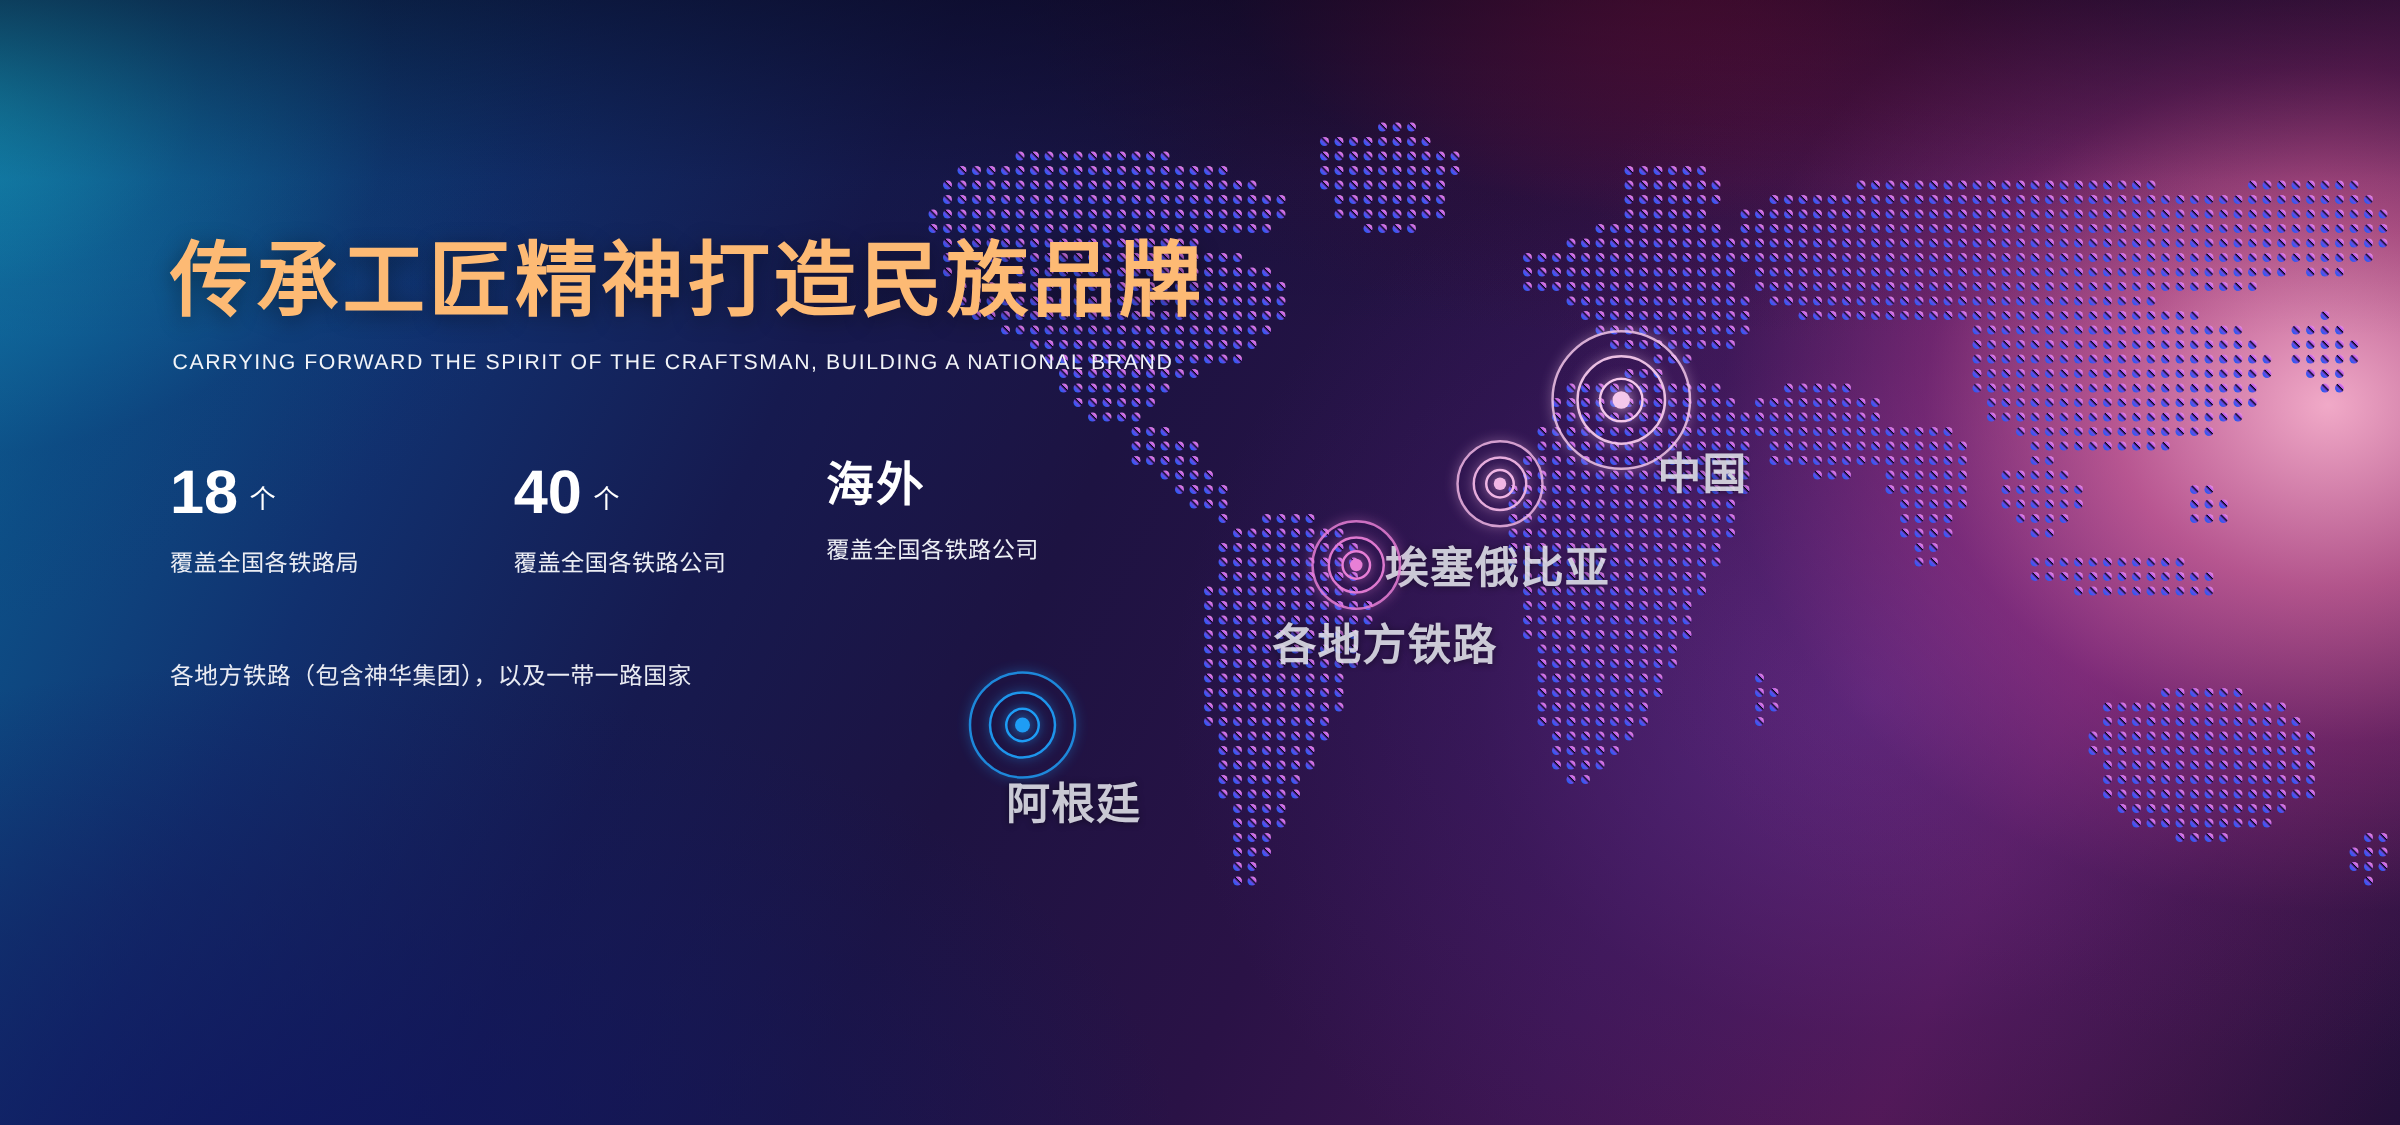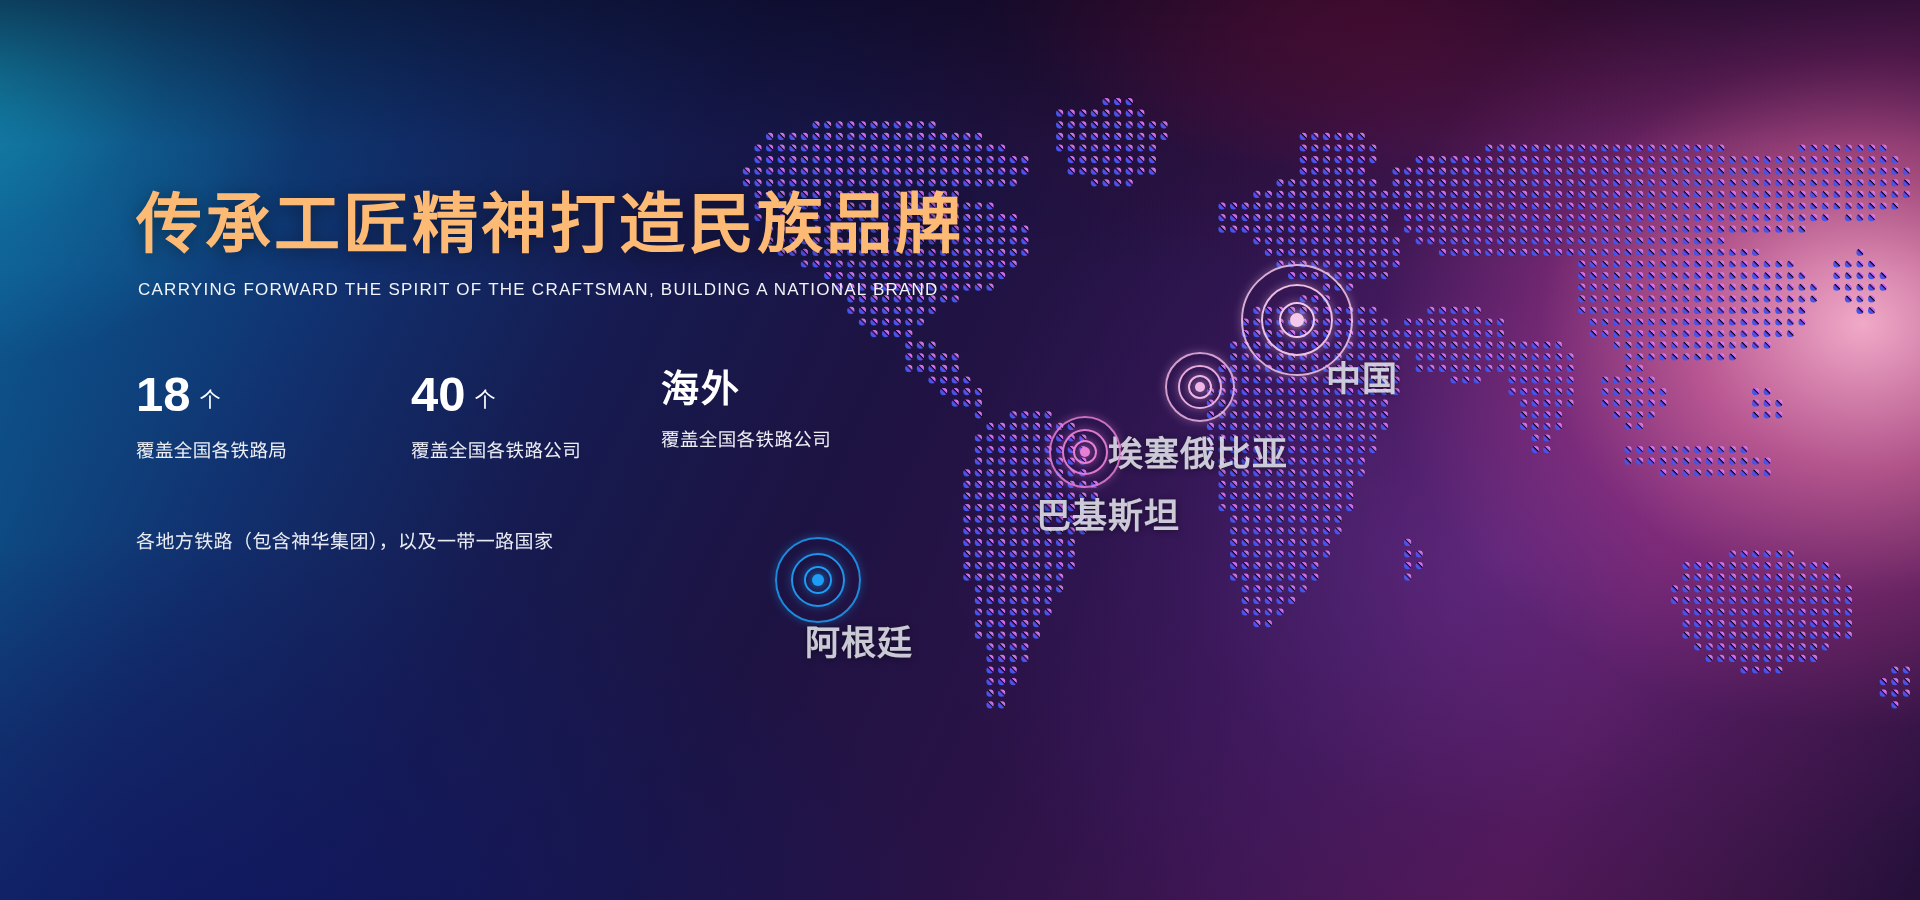--- a/index.html
+++ b/index.html
@@ -2194,21 +2194,21 @@
           <div class="ring" style="width: 20px; height: 20px; border-width: 2px; border-color: rgb(240, 182, 228); opacity: 1; box-shadow: rgba(240, 182, 228, 0.4) 0px 0px 10px;"></div>
           <div class="core" style="width: 10px; height: 10px; background: rgb(240, 182, 228); box-shadow: rgb(240, 182, 228) 0px 0px 12px;"></div>
         </div>
         <div class="marker-label" style="left: 498px; top: 335px;">埃塞俄比亚</div>
         <div class="marker" style="left: 385px; top: 362px;">
           <div class="ring" style="width: 68px; height: 68px; border-width: 2px; border-color: rgb(232, 127, 214); opacity: 0.85; box-shadow: rgba(232, 127, 214, 0.4) 0px 0px 10px;"></div>
           <div class="ring" style="width: 42px; height: 42px; border-width: 2px; border-color: rgb(232, 127, 214); opacity: 0.95; box-shadow: rgba(232, 127, 214, 0.4) 0px 0px 10px;"></div>
           <div class="ring" style="width: 20px; height: 20px; border-width: 2px; border-color: rgb(232, 127, 214); opacity: 1; box-shadow: rgba(232, 127, 214, 0.4) 0px 0px 10px;"></div>
           <div class="core" style="width: 10px; height: 10px; background: rgb(232, 127, 214); box-shadow: rgb(232, 127, 214) 0px 0px 12px;"></div>
         </div>
-        <div class="marker-label" style="left: 408px; top: 397px;">巴基斯坦</div>
+        <div class="marker-label" style="left: 408px; top: 397px;">各地方铁路</div>
         <div class="marker" style="left: 118px; top: 490px;">
           <div class="ring" style="width: 82px; height: 82px; border-width: 2px; border-color: rgb(30, 157, 245); opacity: 0.85; box-shadow: rgba(30, 157, 245, 0.4) 0px 0px 10px;"></div>
           <div class="ring" style="width: 50px; height: 50px; border-width: 2px; border-color: rgb(30, 157, 245); opacity: 0.95; box-shadow: rgba(30, 157, 245, 0.4) 0px 0px 10px;"></div>
           <div class="ring" style="width: 24px; height: 24px; border-width: 2px; border-color: rgb(30, 157, 245); opacity: 1; box-shadow: rgba(30, 157, 245, 0.4) 0px 0px 10px;"></div>
           <div class="core" style="width: 12px; height: 12px; background: rgb(30, 157, 245); box-shadow: rgb(30, 157, 245) 0px 0px 12px;"></div>
         </div>
         <div class="marker-label" style="left: 159px; top: 524px;">阿根廷</div>
       </div>
   </div>
 

